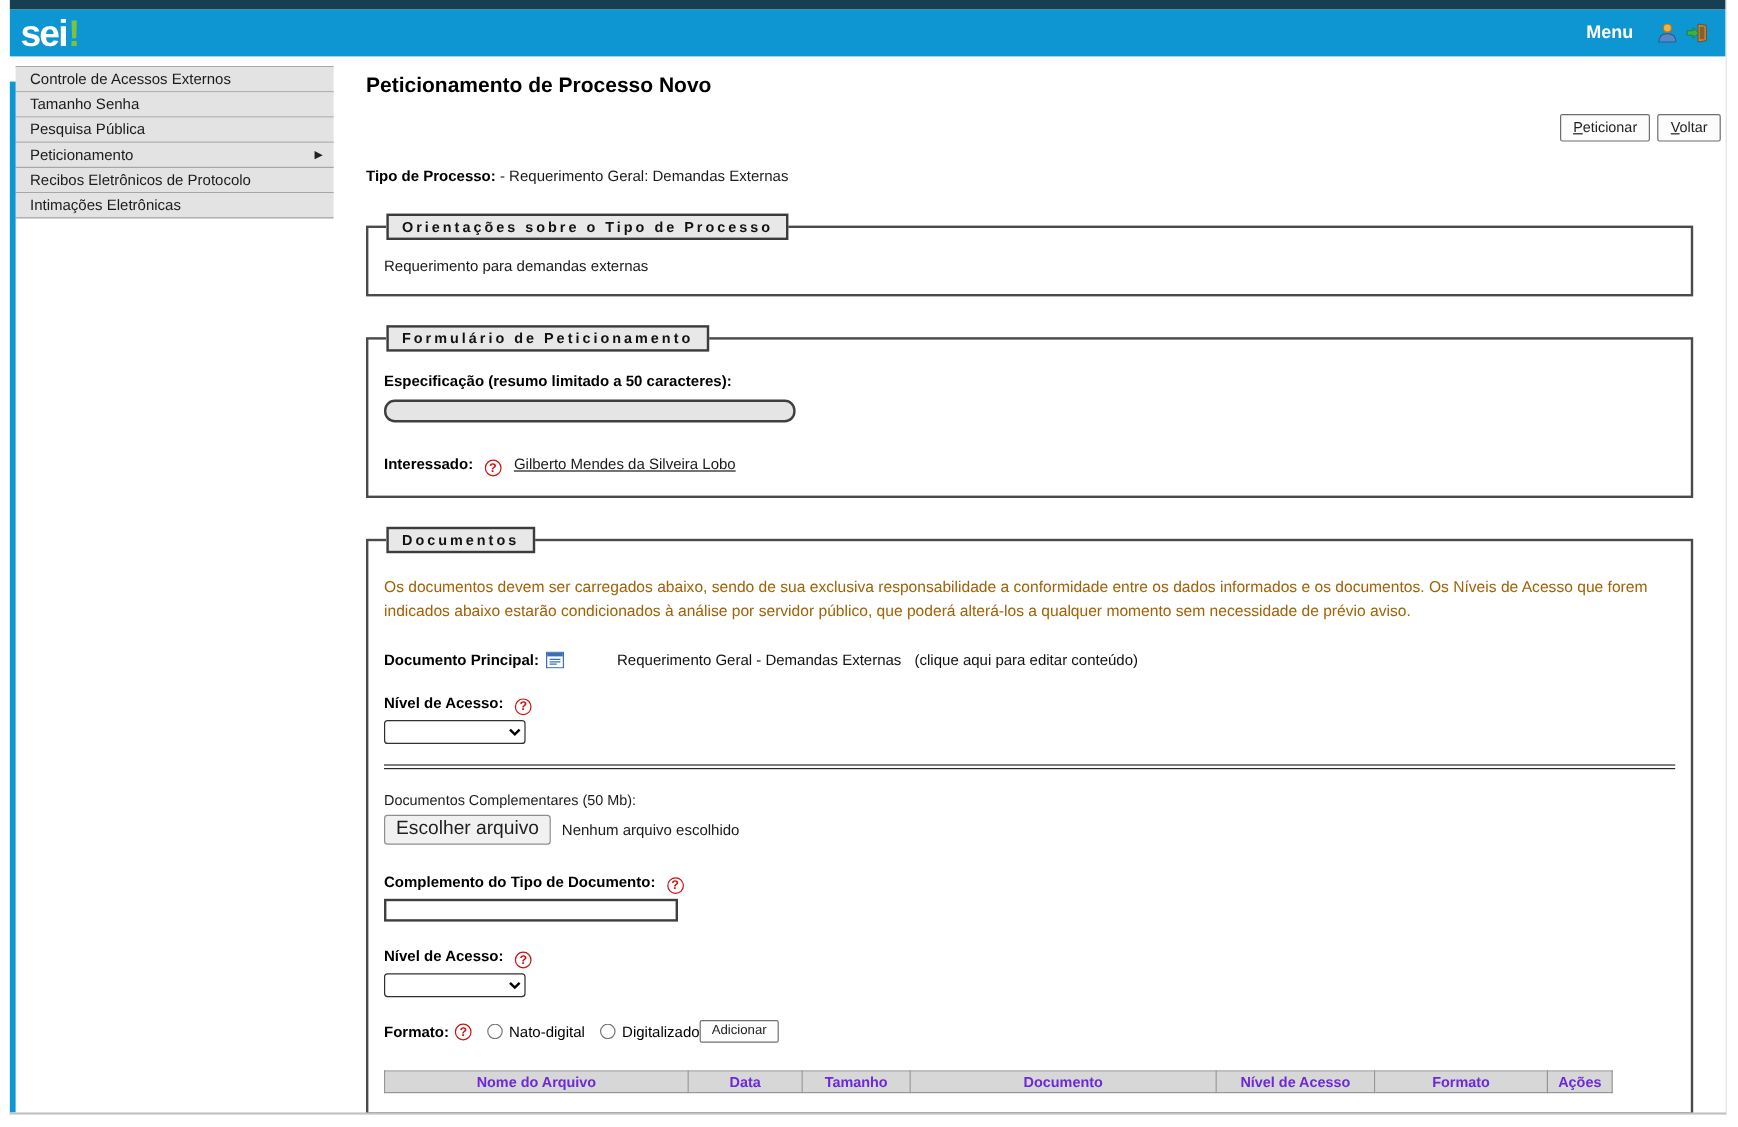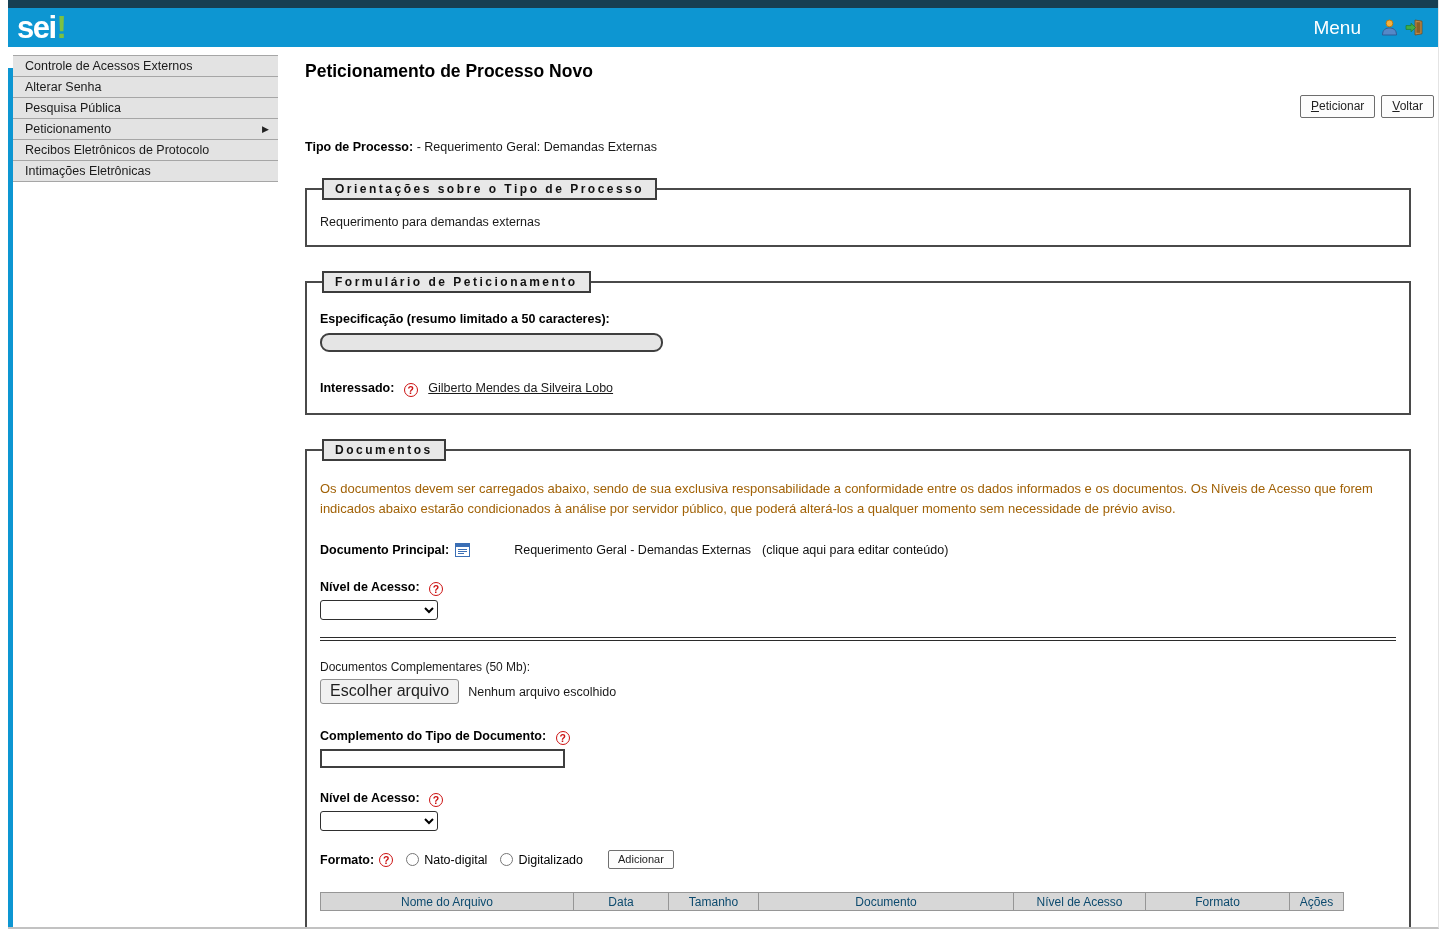--- a/index.html
+++ b/index.html
@@ -9,21 +9,21 @@
 
   
   .topstrip { height:8px; background:#173f52; }
   .band { height:21px; background:#1b76a4; color:#fff; font-size:11.5px; font-weight:bold;
           line-height:21px; padding-left:11px; letter-spacing:.3px; }
   .mainbar { height:39px; background:#0d96d2; display:flex; align-items:center;
              justify-content:space-between; padding:0 14px 0 9px; }
   .logo { color:#fff; font-size:31px; font-weight:bold; line-height:1; letter-spacing:-1.5px; cursor:pointer; }
   .logo .bang { color:#7cc142; margin-left:1px; }
   .mainbar-right { display:flex; align-items:center; }
-  .menu-label { color:#fff; font-weight:normal; font-size:19px; margin-right:13px; cursor:pointer; }
+  .menu-label { color:#fff; font-weight:bold; font-size:15px; margin-right:13px; cursor:pointer; }
   .hdr-icon { display:inline-flex; margin-left:6px; cursor:pointer; }
 
   
   .leftstrip { position:absolute; left:0; top:68px; bottom:0; width:5px; background:#0d96d2; }
   .content { display:flex; align-items:flex-start; }
 
   
   .sidebar { width:265px; margin-left:5px; margin-top:8px; border-top:1px solid #a6a6a6; }
   .sidebar-item { height:21px; background:#e3e3e3; border-bottom:1px solid #a6a6a6;
                   padding:0 9px 0 12px; font-size:12.5px; color:#1b1b1b;
@@ -70,24 +70,24 @@
   .file-btn { font-family:inherit; font-size:16px; color:#1f1f1f; border:1px solid #8f8f8f;
               background:#f1f1f1; padding:2px 9px 3px; border-radius:3px; cursor:pointer; }
   .file-status { font-size:12.5px; margin-left:9px; color:#1a1a1a; }
   .two-col { display:flex; gap:10px; margin-top:22px; }
   .text-input { width:245px; height:19px; border:2px solid #3f3f3f; background:#fff; margin-top:4px;
                 display:block; font-size:12px; padding:0 4px; outline:none; }
   .formato-row { margin-top:19px; display:flex; align-items:center; font-size:12.5px; }
   .radio-label { display:inline-flex; align-items:center; margin-left:13px; font-size:12.5px; cursor:pointer; }
   .radio-label input { margin:0 5px 0 0; }
   .add-btn { font-family:inherit; font-size:11px; color:#1f1f1f; border:1px solid #707070; background:#fdfdfd;
-             padding:2px 9px 3px; margin-left:25px; cursor:pointer; border-radius:2px; }
+             padding:2px 9px 3px; cursor:pointer; border-radius:2px; }
   table.docs { border-collapse:collapse; margin-top:23px; table-layout:fixed; }
-  .docs th { background:#d7d7d7; border:1px solid #969696; font-size:12px; font-weight:normal;
-             color:#0c4a6e; padding:1px 4px; height:18px; overflow:hidden; white-space:nowrap; }
+  .docs th { background:#d7d7d7; border:1px solid #969696; font-size:12px; font-weight:bold;
+             color:#6d28d9; padding:1px 4px; height:18px; overflow:hidden; white-space:nowrap; }
 </style>
 </head>
 <body>
 
 <div class="page">
 
   <div class="topstrip"></div>
 
 
   <div class="mainbar">
@@ -112,21 +112,21 @@
 
   <div class="leftstrip"></div>
 
   <div class="content">
 
     <nav class="sidebar">
       <div class="sidebar-item">
         <span>Controle de Acessos Externos</span>
       </div>
       <div class="sidebar-item">
-        <span>Alterar Senha</span>
+        <span>Tamanho Senha</span>
       </div>
       <div class="sidebar-item">
         <span>Pesquisa Pública</span>
       </div>
       <div class="sidebar-item">
         <span>Peticionamento</span>
         <span class="submenu-arrow">▶</span>
       </div>
       <div class="sidebar-item">
         <span>Recibos Eletrônicos de Protocolo</span>

